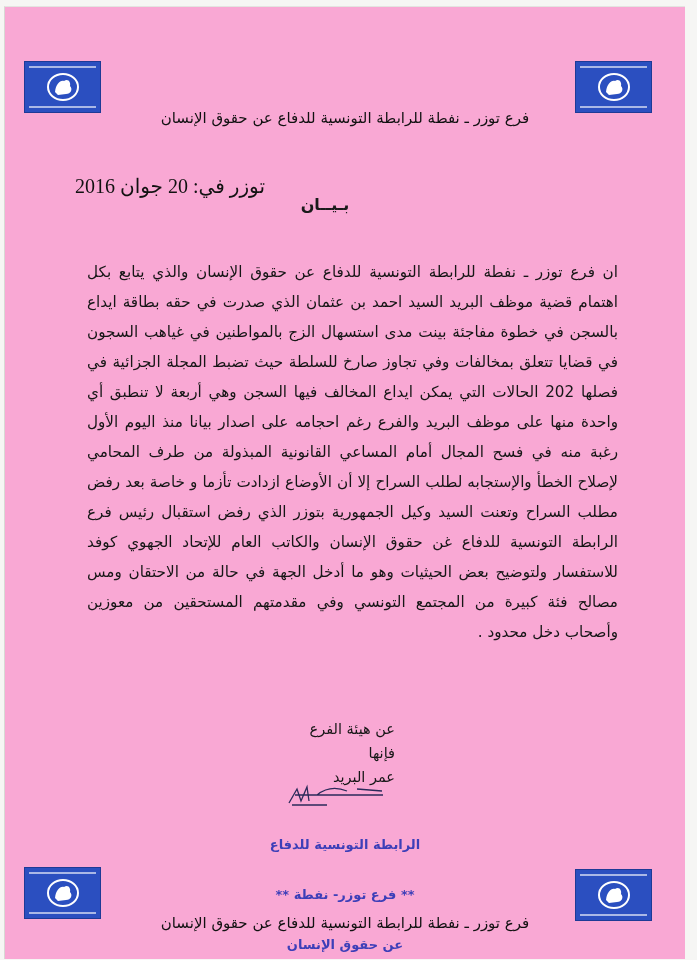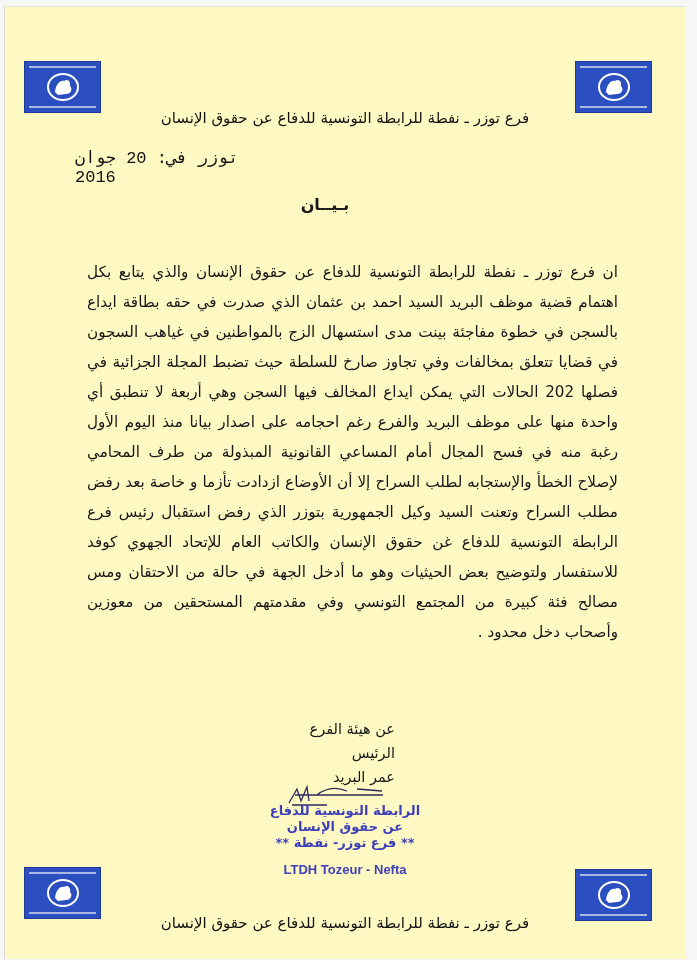--- a/index.html
+++ b/index.html
@@ -2,21 +2,21 @@
 <html><head>
 <meta charset="utf-8">
 <style>
   html, body { margin:0; padding:0; }
   body {
     width:697px; height:960px; background:#f6f6f4; position:relative; overflow:hidden;
     font-family:"DejaVu Sans", sans-serif; color:#1a1a1a;
   }
   .page {
     position:absolute; left:4px; top:6px; width:680px; height:952px;
-    background:#fef9c3; border-left:1px solid #d8d8d4; border-top:1px solid #e4e4e0;
+    background:#f9a8d4; border-left:1px solid #d8d8d4; border-top:1px solid #e4e4e0;
   }
   .logo {
     position:absolute; width:77px; height:52px; background:#2b4fc0;
     border:1px solid #1e3a96; box-sizing:border-box;
   }
   .logo .tinytext { position:absolute; left:4px; right:4px; height:2px; background:rgba(255,255,255,0.6); }
   .logo .tinytext.top { top:4px; }
   .logo .tinytext.bot { bottom:4px; }
   .logo svg { position:absolute; left:21px; top:10px; }
   .logo-tl { left:19px; top:54px; }
@@ -25,43 +25,43 @@
   .logo-br { left:570px; top:862px; }
 
   .header-title {
     position:absolute; left:130px; width:420px; text-align:center;
     font-family:"DejaVu Sans", sans-serif; font-size:15px; direction:rtl; color:#111;
   }
   .header-top { top:102px; }
   .header-bottom { top:907px; }
 
   .date-line {
-    position:absolute; left:70px; top:140px; width:190px; text-align:left;
-    font-family:Liberation Mono, monospace; font-size:17px; direction:rtl; color:#111;
+    position:absolute; left:70px; top:167px; width:190px; text-align:left;
+    font-family:Liberation Serif, serif; font-size:20px; direction:rtl; color:#111;
   }
   .doc-title {
     position:absolute; left:280px; top:188px; width:80px; text-align:center;
     font-family:"DejaVu Sans", sans-serif; font-size:16px; font-weight:bold; letter-spacing:3px; direction:rtl;
   }
   .body-text {
     position:absolute; left:70px; top:238px; width:555px;
     direction:rtl; text-align:justify;
     font-family:"DejaVu Sans", sans-serif; font-size:15.2px; line-height:30px; color:#161616;
   }
   .body-text p { margin:12px; }
   .signature-block {
     position:absolute; left:240px; top:710px; width:150px; text-align:right; direction:rtl;
     font-family:"DejaVu Sans", sans-serif; font-size:14.5px; line-height:24px; color:#161616;
   }
   .scribble { position:absolute; left:282px; top:776px; }
   .stamp {
     position:absolute; left:255px; top:796px; width:170px; text-align:center;
     color:#3d3fb8; font-weight:bold; line-height:16px;
   }
-  .stamp .ar { direction:rtl; font-size:13px; font-family:"DejaVu Sans", sans-serif; }
+  .stamp .ar { direction:rtl; font-size:13px; font-family:"DejaVu Sans", sans-serif;margin-top:34px; }
   .stamp .lat { font-size:13px; font-family:"Liberation Sans", sans-serif; margin-top:11px; }
 </style>
 </head>
 <body>
 
 <div class="page">
 
   <div class="logo logo-tl">
     <div class="tinytext top"></div>
     <svg width="34" height="30" viewBox="0 0 34 30">
@@ -84,32 +84,32 @@
 
   <div class="date-line">توزر في: 20 جوان 2016</div>
   <div class="doc-title">بـيــان</div>
 
   <div class="body-text">
     <p>ان فرع توزر ـ نفطة للرابطة التونسية للدفاع عن حقوق الإنسان والذي يتابع بكل اهتمام قضية موظف البريد السيد احمد بن عثمان الذي صدرت في حقه بطاقة ايداع بالسجن في خطوة مفاجئة بينت مدى استسهال الزج بالمواطنين في غياهب السجون في قضايا تتعلق بمخالفات وفي تجاوز صارخ للسلطة حيث تضبط المجلة الجزائية في فصلها 202 الحالات التي يمكن ايداع المخالف فيها السجن وهي أربعة لا تنطبق أي واحدة منها على موظف البريد والفرع رغم احجامه على اصدار بيانا منذ اليوم الأول رغبة منه في فسح المجال أمام المساعي القانونية المبذولة من طرف المحامي لإصلاح الخطأ والإستجابه لطلب السراح إلا أن الأوضاع ازدادت تأزما و خاصة بعد رفض مطلب السراح وتعنت السيد وكيل الجمهورية بتوزر الذي رفض استقبال رئيس فرع الرابطة التونسية للدفاع غن حقوق الإنسان والكاتب العام للإتحاد الجهوي كوفد للاستفسار ولتوضيح بعض الحيثيات وهو ما أدخل الجهة في حالة من الاحتقان ومس مصالح فئة كبيرة من المجتمع التونسي وفي مقدمتهم المستحقين من معوزين وأصحاب دخل محدود .</p>
   </div>
 
   <div class="signature-block">
     <div>عن هيئة الفرع</div>
-    <div>الرئيس</div>
+    <div>فإنها</div>
     <div>عمر البريد</div>
   </div>
 
   <svg class="scribble" width="100" height="24" viewBox="0 0 100 24">
     <path d="M2 20 L10 6 L14 18 L20 4 L22 18 M8 12 L96 12 M30 12 C40 4 50 4 60 8 M70 6 L95 8 M5 22 L40 22" stroke="#2a2a5a" stroke-width="1.3" fill="none"></path>
   </svg>
 
   <div class="stamp">
     <div class="ar">الرابطة التونسية للدفاع</div>
+    <div class="ar">** فرع توزر- نفطة **</div>
     <div class="ar">عن حقوق الإنسان</div>
-    <div class="ar">** فرع توزر- نفطة **</div>
     <div class="lat">LTDH Tozeur - Nefta</div>
   </div>
 
   <div class="logo logo-bl">
     <div class="tinytext top"></div>
     <svg width="34" height="30" viewBox="0 0 34 30">
       <ellipse cx="17" cy="15" rx="15" ry="13" fill="none" stroke="#fff" stroke-width="2"></ellipse>
       <path d="M9 20 C10 12 14 8 18 9 C22 6 25 10 24 14 C27 17 25 22 20 22 L12 23 Z" fill="#fff"></path>
     </svg>
     <div class="tinytext bot"></div>

